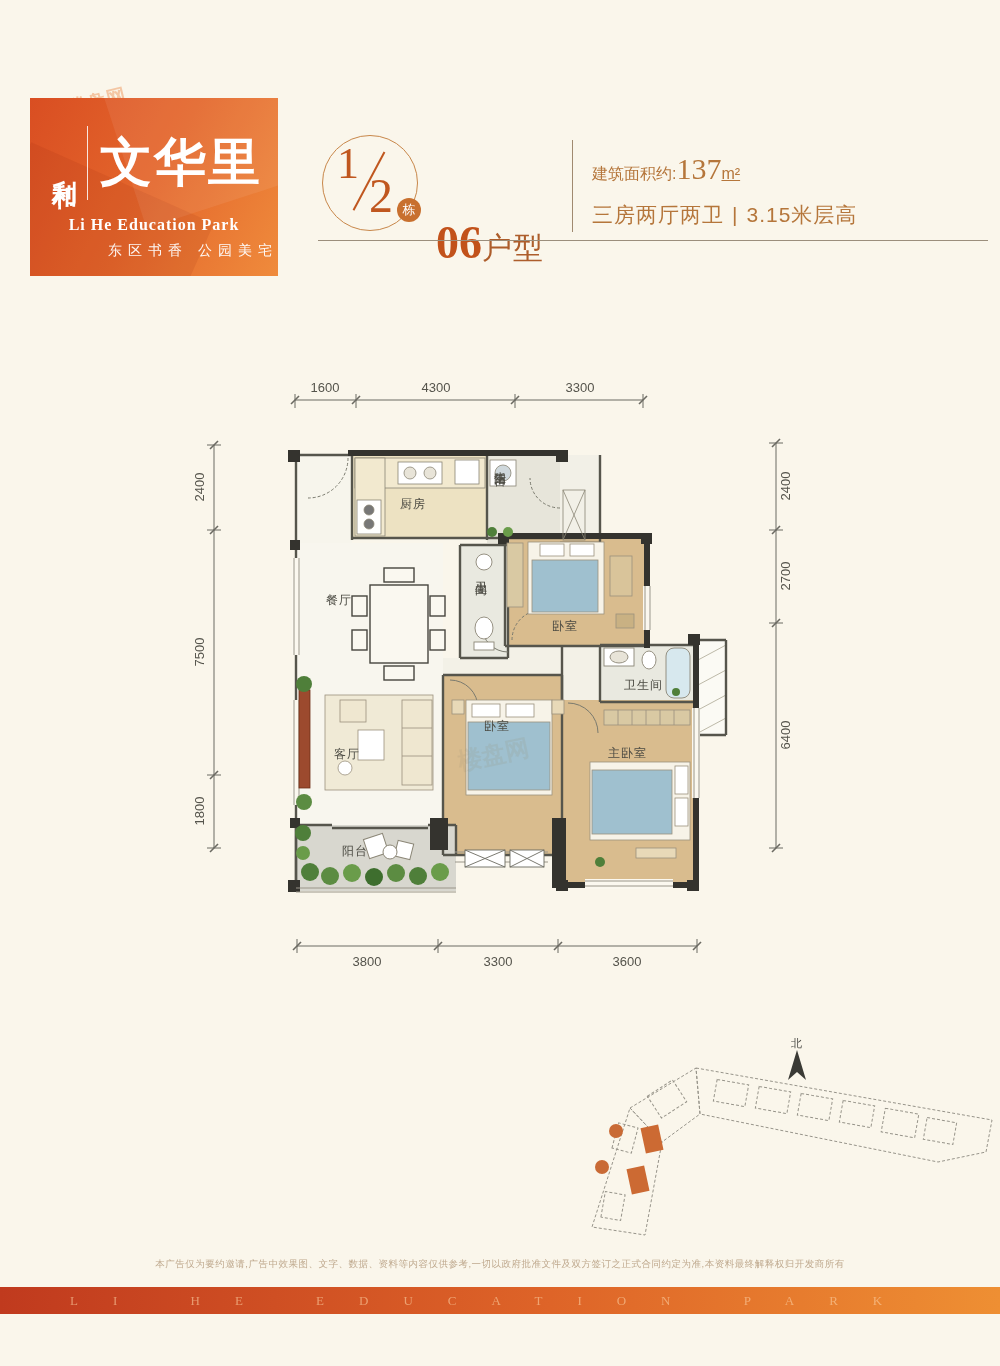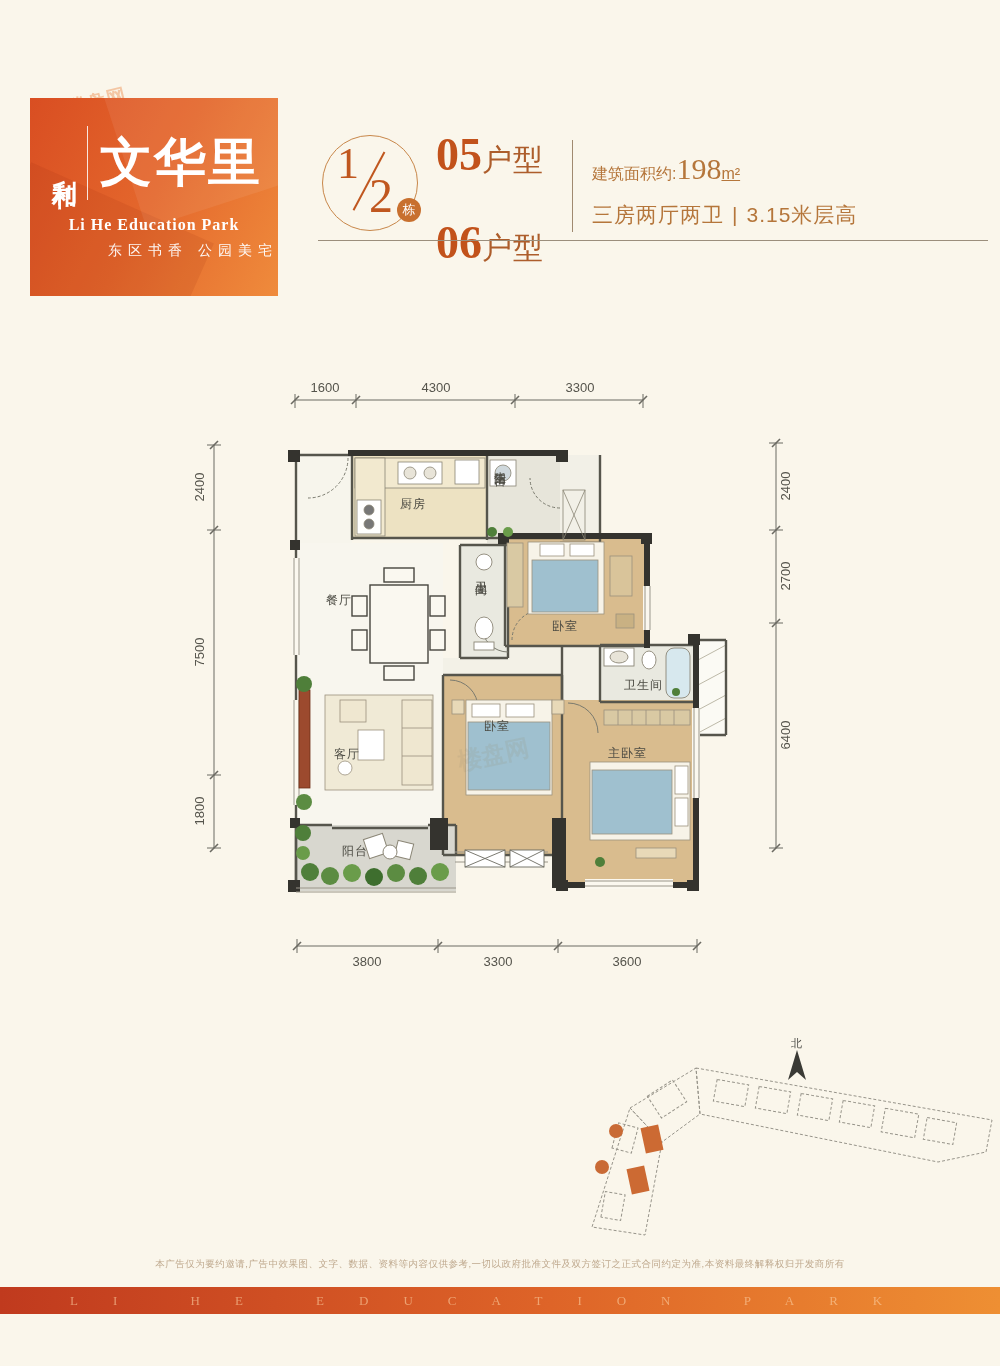--- a/index.html
+++ b/index.html
@@ -1,21 +1,21 @@
 <!DOCTYPE html>
 <html><head>
 <meta charset="utf-8">
 <style>
   html,body{margin:0;padding:0;}
   body{font-family:"Liberation Sans",sans-serif;background:#e8e8e8;}
   #poster{position:relative;width:1000px;height:1366px;background:#FAF6EB;overflow:hidden;margin:0 auto;}
   .abs{position:absolute;}
 
   
-  #logo{left:30px;top:98px;width:248px;height:198px;
+  #logo{left:30px;top:98px;width:248px;height:178px;
     background:linear-gradient(118deg,#d94e22 0%,#e4672c 50%,#ef8b3c 100%);
     color:#fff;overflow:hidden;}
   #logo .facet1{position:absolute;left:-40px;bottom:-60px;width:200px;height:160px;
     background:rgba(140,30,5,.10);transform:rotate(24deg);}
   #logo .facet2{position:absolute;right:-60px;top:-50px;width:220px;height:150px;
     background:rgba(255,255,255,.07);transform:rotate(-18deg);}
   #logo .row{position:absolute;left:22px;top:28px;display:flex;align-items:center;}
   #logo .brand{writing-mode:vertical-rl;text-orientation:upright;font-size:25px;font-weight:bold;
     letter-spacing:4px;line-height:1;}
   #logo .vline{width:1px;height:74px;background:rgba(255,255,255,.85);margin:0 12px 0 10px;}
@@ -93,31 +93,28 @@
     <div class="tagline">东区书香 公园美宅</div>
   </div>
 
   <div id="circle" class="abs">
     <div class="n1">1</div>
     <div class="slash"></div>
     <div class="n2">2</div>
     <div class="badge">栋</div>
   </div>
 
-  <div id="unit1" class="abs unitline">
-    <span class="num">05</span><span class="ht">户型</span>
-  </div>
   <div id="unit2" class="abs unitline">
     <span class="num">06</span><span class="ht">户型</span>
   </div>
 
   <div id="hdiv" class="abs"></div>
 
   <div id="info1" class="abs">
-    <span class="lab">建筑面积约:</span><span class="val">198</span><span class="un">m²</span>
+    <span class="lab">建筑面积约:</span><span class="val">137</span><span class="un">m²</span>
   </div>
   <div id="info2" class="abs">
     <span>三房两厅两卫</span><span class="sep">|</span><span>3.15米层高</span>
   </div>
   <div id="hrule" class="abs"></div>
 
   <svg id="plansvg" class="abs" width="640" height="630" viewBox="170 368 640 630">
 
     <g>
       <rect x="296" y="455" width="56" height="88" fill="#F7F5EC"></rect>

